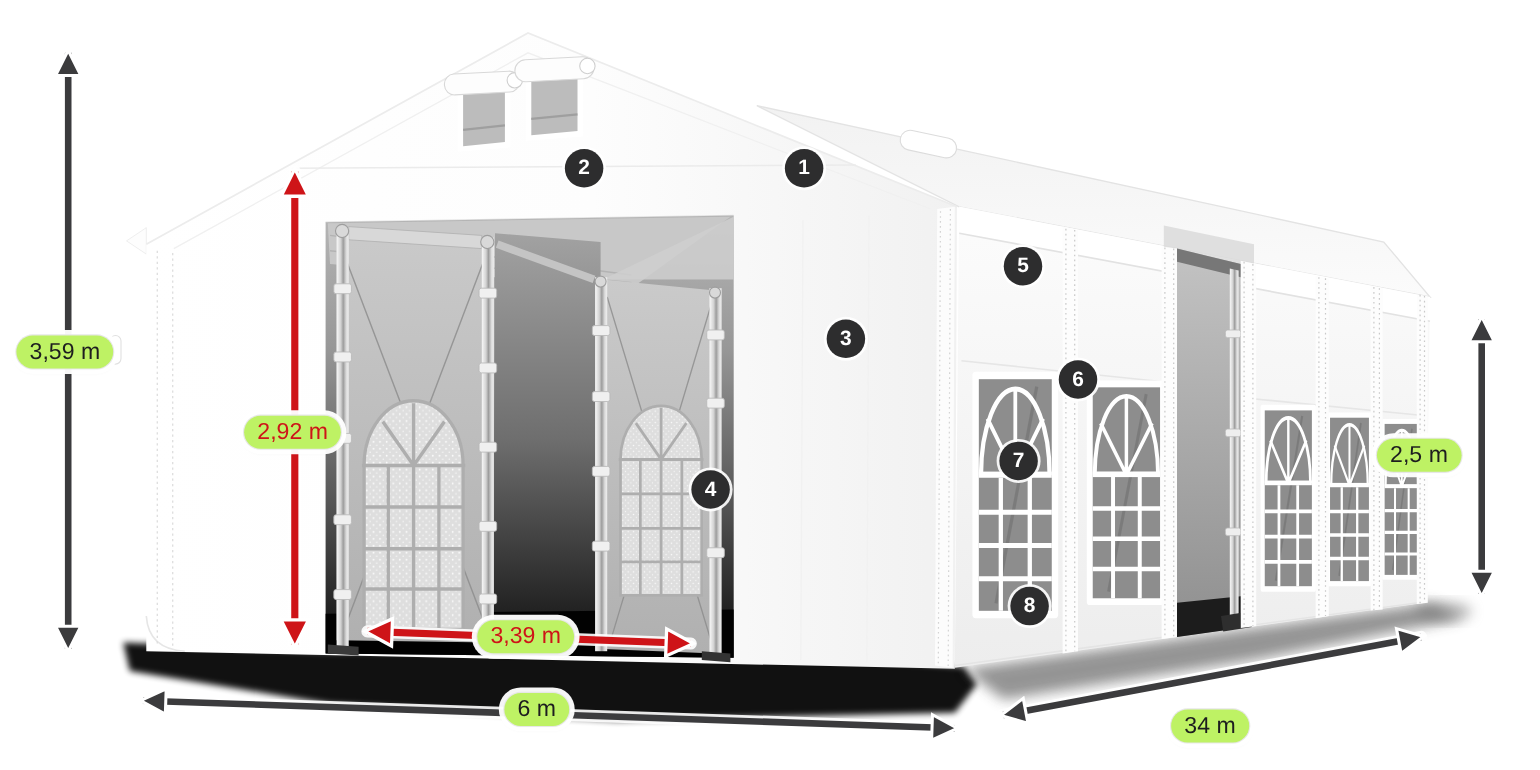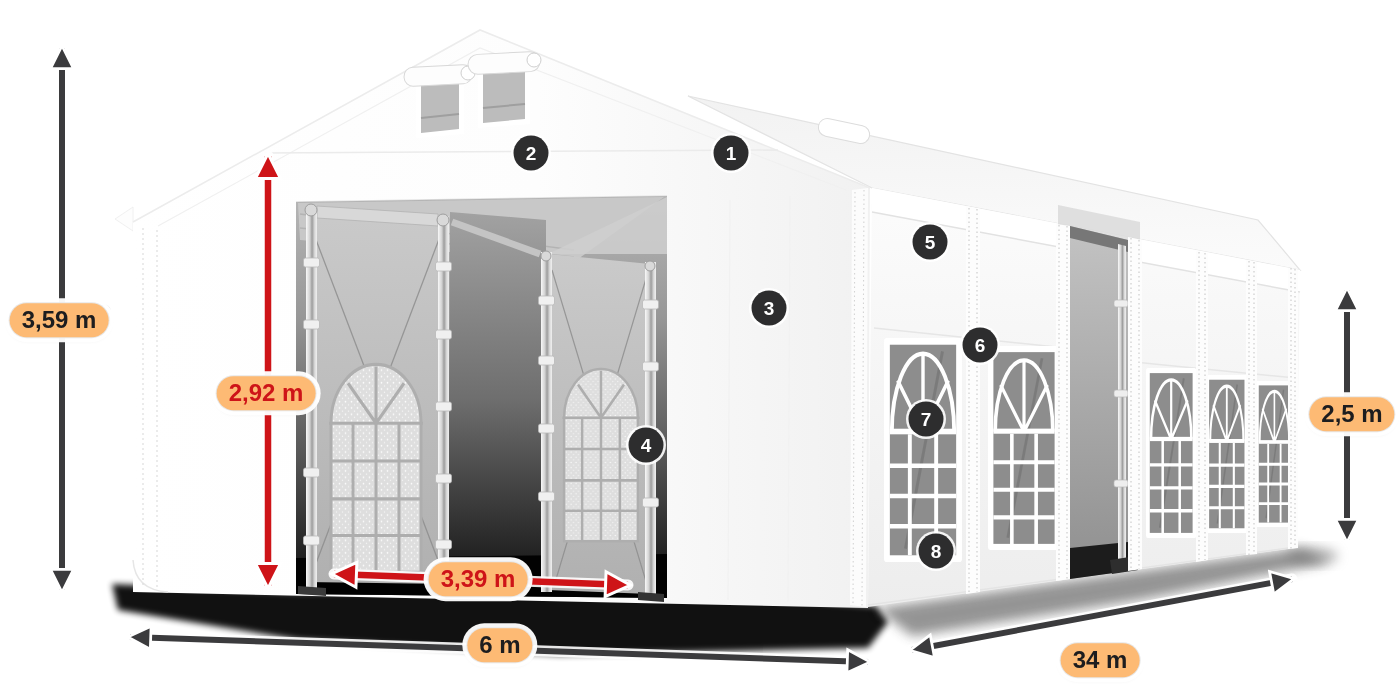--- a/index.html
+++ b/index.html
@@ -3,22 +3,22 @@
 <meta charset="utf-8">
 <style>
   html,body{margin:0;padding:0;background:#ffffff;}
   .stage{
     position:relative;width:1400px;height:700px;background:#ffffff;overflow:hidden;
     font-family:"Liberation Sans", sans-serif;
   }
   .stage svg{position:absolute;left:0;top:0;}
   .pill{
     position:absolute;transform:translate(-50%,-50%);
-    background:#fdba74;border-radius:999px;padding:3px 12px;
-    font-weight:700;font-size:24px;line-height:1.15;color:#1d1d1f;white-space:nowrap;
+    background:#bef264;border-radius:999px;padding:3px 12px;
+    font-weight:400;font-size:21px;line-height:1.15;color:#1d1d1f;white-space:nowrap;
     box-shadow:0 0 0 1px #e7e7e7, 0 0 0 5px rgba(255,255,255,0.96), 0 2px 5px rgba(0,0,0,0.18);
   }
   .pill.red{color:#ce1418;}
   .marker{
     position:absolute;transform:translate(-50%,-50%);
     width:35px;height:35px;border-radius:50%;
     background:#2d2d2e;color:#ffffff;font-weight:700;font-size:19px;
     display:flex;align-items:center;justify-content:center;
     box-shadow:0 0 0 2.5px rgba(255,255,255,0.9);
   }
@@ -265,23 +265,23 @@
     <path d="M334,574 L628,585" stroke="#ce1418" stroke-width="6.5" marker-start="url(#mRed)" marker-end="url(#mRed)" fill="none"></path>
     <path d="M130,637 L868,662" stroke="#3b3b3d" stroke-width="6" marker-start="url(#mDark)" marker-end="url(#mDark)" fill="none"></path>
     <path d="M912,650 L1292,579" stroke="#3b3b3d" stroke-width="6" marker-start="url(#mDark)" marker-end="url(#mDark)" fill="none"></path>
     <path d="M1347,290 L1347,540" stroke="#3b3b3d" stroke-width="6" marker-start="url(#mDark)" marker-end="url(#mDark)" fill="none"></path>
   </g>
 </svg>
 
 <div class="pill" style="left:59px;   top:320px;">3,59 m</div>
 <div class="pill red" style="left:266px;  top:393px;">2,92 m</div>
 <div class="pill red" style="left:478px;  top:579px;">3,39 m</div>
-<div class="pill" style="left:500px;  top:645px;">6 m</div>
+<div class="pill" style="left:488px;  top:645px;">6 m</div>
 <div class="pill" style="left:1100px; top:613px;margin-top:47px;">34 m</div>
-<div class="pill" style="left:1352px; top:414px;">2,5 m</div>
+<div class="pill" style="left:1290px; top:414px;">2,5 m</div>
 
 <div class="marker" style="left:731px; top:153px;">1</div>
 <div class="marker" style="left:531px; top:153px;">2</div>
 <div class="marker" style="left:769px; top:308px;">3</div>
 <div class="marker" style="left:646px; top:445px;">4</div>
 <div class="marker" style="left:930px; top:242px;">5</div>
 <div class="marker" style="left:980px; top:345px;">6</div>
 <div class="marker" style="left:926px; top:419px;">7</div>
 <div class="marker" style="left:936px; top:551px;">8</div>
 

